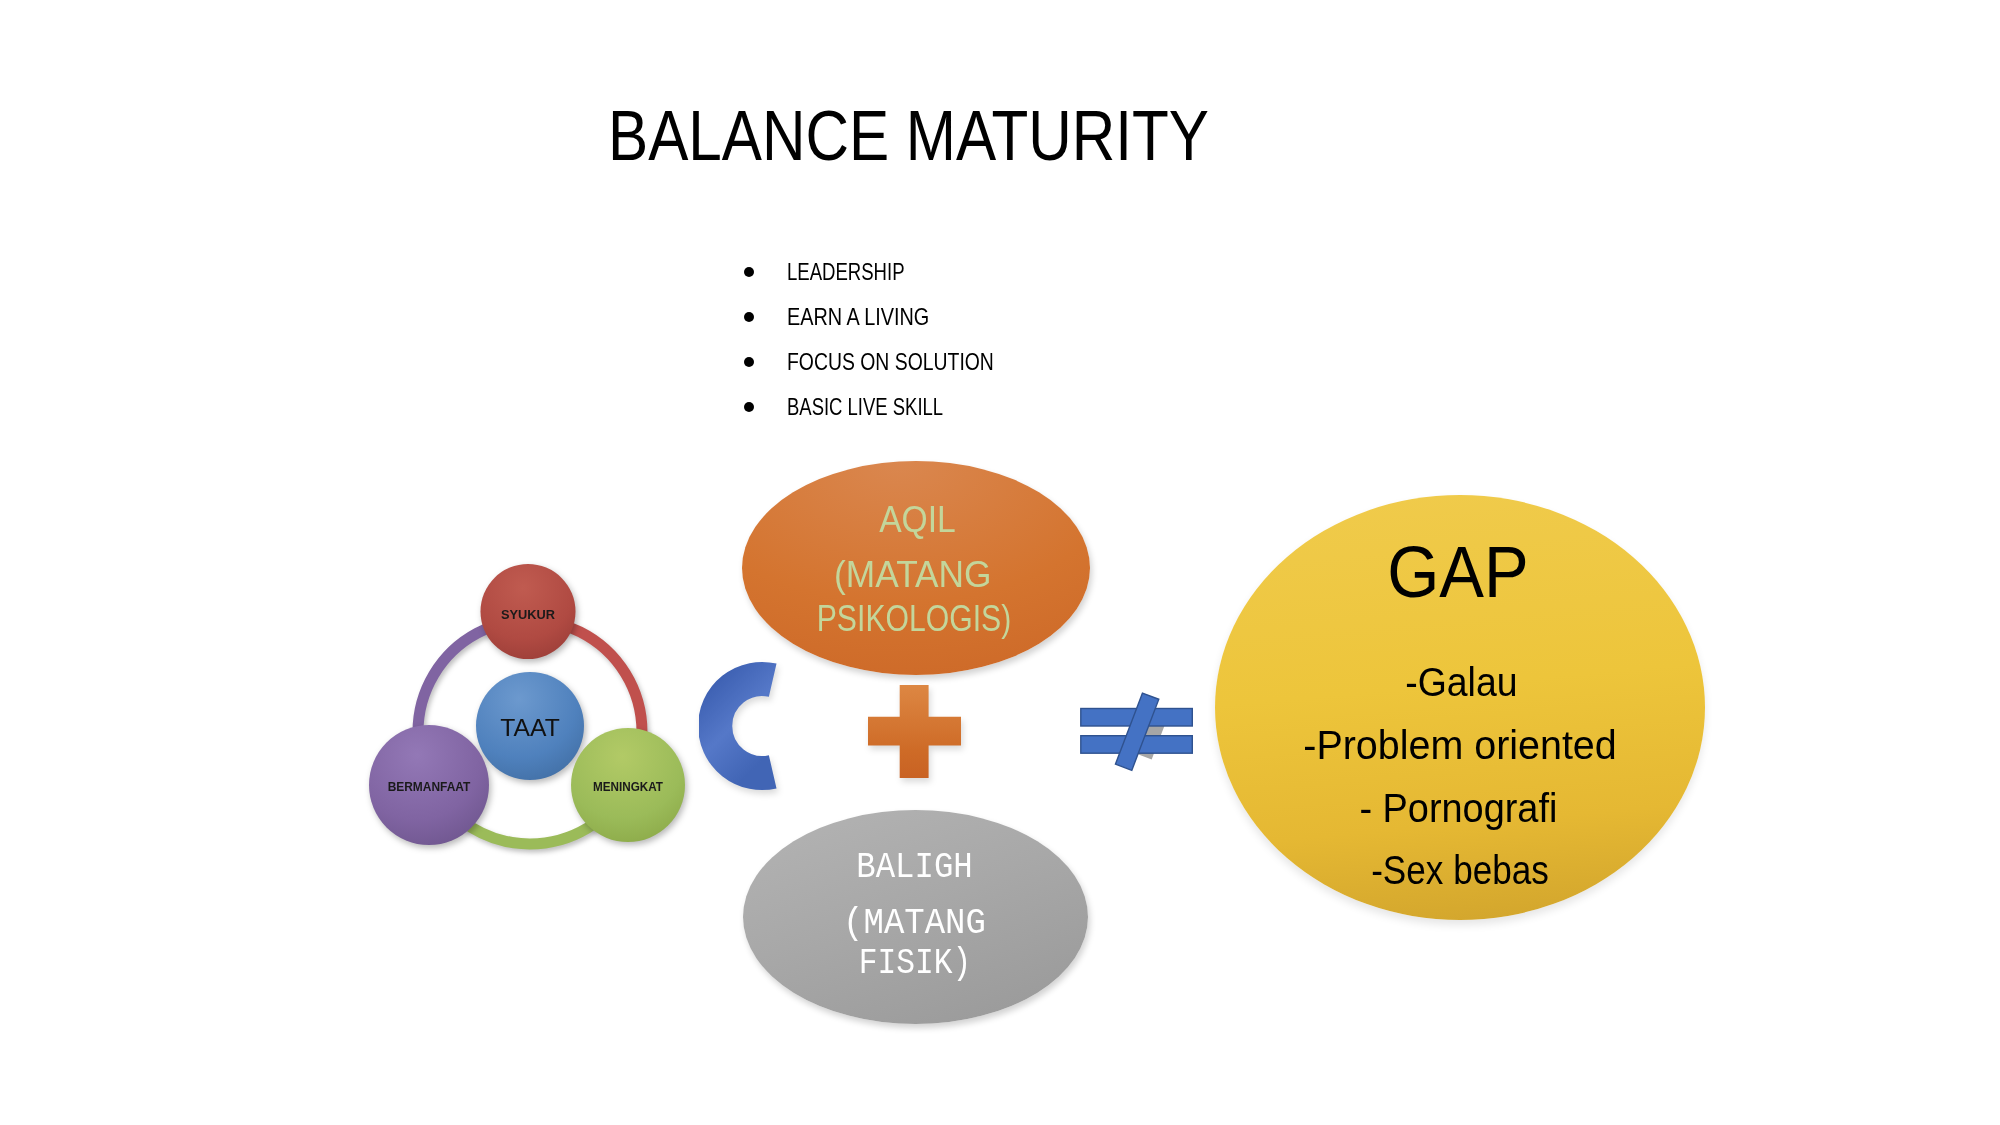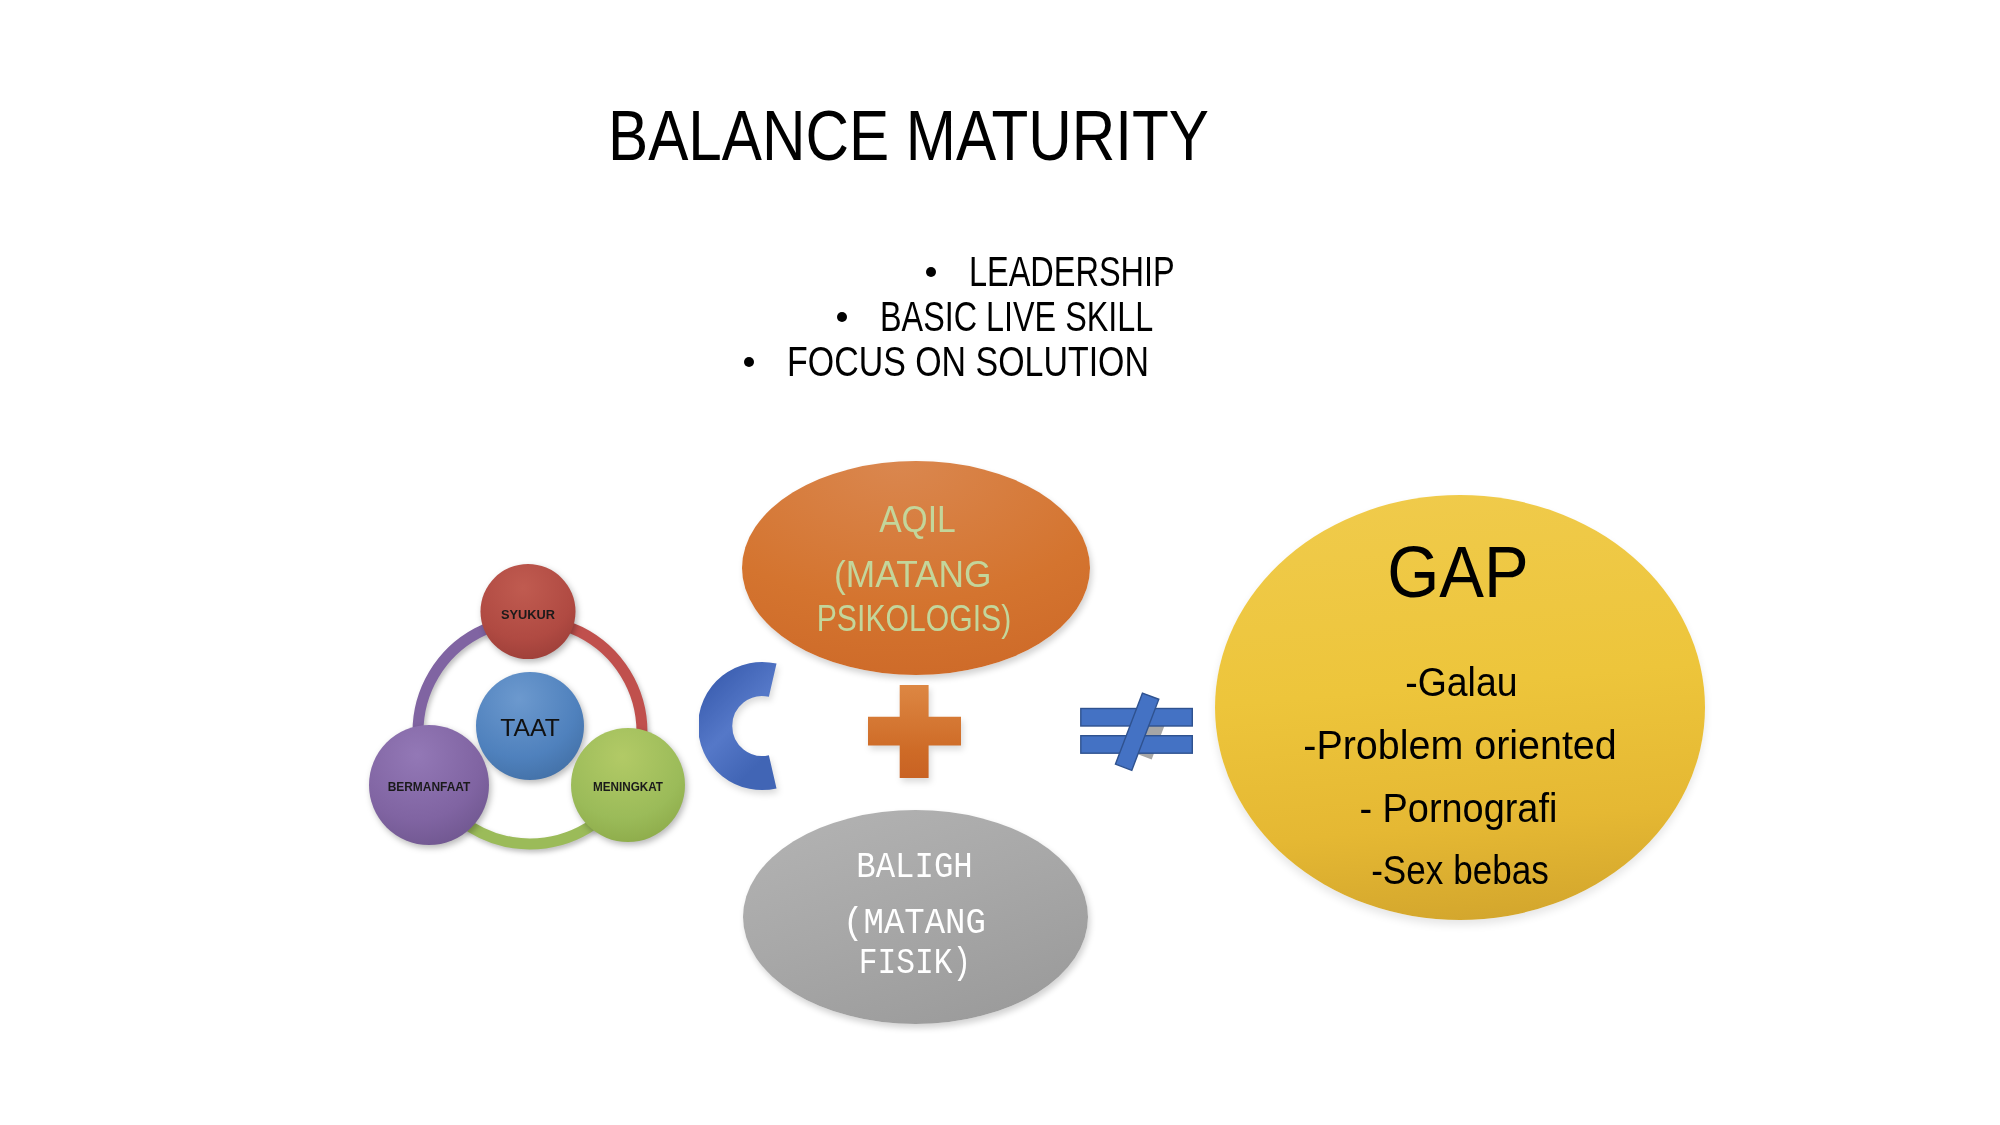--- a/index.html
+++ b/index.html
@@ -1,21 +1,21 @@
 <!DOCTYPE html>
 <html><head>
 <meta charset="utf-8">
 <style>
   html,body{margin:0;padding:0;}
   body{width:2000px;height:1125px;background:#fff;position:relative;overflow:hidden;
        font-family:"Liberation Sans",sans-serif;}
   .abs{position:absolute;}
   .title{left:608px;top:96px;font-size:70px;color:#000;white-space:nowrap;transform:scaleX(0.86);transform-origin:left top;}
   .bullets{left:744px;top:249px;color:#000;}
-  .bline{display:flex;align-items:center;height:45px;font-size:42px;white-space:nowrap;justify-content:flex-end;}
+  .bline{display:flex;align-items:center;height:45px;font-size:24px;white-space:nowrap;}
   .dot{width:10px;height:10px;border-radius:50%;background:#000;margin-right:33px;flex:none;}
   .ell{border-radius:50%;}
   .eline{position:absolute;left:0;width:100%;text-align:center;white-space:nowrap;}
   .orange{left:742px;top:461px;width:348px;height:214px;box-shadow:2px 4px 6px rgba(0,0,0,0.18);
     background:radial-gradient(ellipse 120% 120% at 45% 0%, #DA874F 0%, #D4742F 55%, #CB6626 100%);}
   .orange .eline{color:#C3D69B;font-size:36px;}
   .gray{left:743px;top:810px;width:345px;height:214px;box-shadow:2px 4px 6px rgba(0,0,0,0.18);
     background:linear-gradient(160deg,#B4B4B4 0%,#A8A8A8 45%,#989898 100%);font-family:Liberation Mono, monospace;}
   .gray .eline{color:#fff;font-size:36px;}
   .yellow{left:1215px;top:495px;width:490px;height:425px;
@@ -28,25 +28,29 @@
 <body>
 <div class="abs title">BALANCE MATURITY</div>
 
 <div class="abs bullets">
   <div class="bline">
       <span class="dot"></span>
       <span style="transform:scaleX(0.773);transform-origin:left center;">LEADERSHIP</span>
     </div>
   <div class="bline">
       <span class="dot"></span>
-      <span style="transform:scaleX(0.770);transform-origin:left center;">BASIC LIVE SKILL</span>
+      <span style="transform:scaleX(0.827);transform-origin:left center;">EARN A LIVING</span>
     </div>
   <div class="bline">
       <span class="dot"></span>
       <span style="transform:scaleX(0.808);transform-origin:left center;">FOCUS ON SOLUTION</span>
+    </div>
+  <div class="bline">
+      <span class="dot"></span>
+      <span style="transform:scaleX(0.770);transform-origin:left center;">BASIC LIVE SKILL</span>
     </div>
 </div>
 
 <div class="abs ell orange">
   <div class="eline" style="top:38px;transform:translateX(1.5px) scaleX(0.935);">AQIL</div>
   <div class="eline" style="top:92.5px;transform:translateX(-3.2px) scaleX(0.98);">(MATANG</div>
   <div class="eline" style="top:136.8px;transform:translateX(-2px) scaleX(0.838);">PSIKOLOGIS)</div>
 </div>
 
 <div class="abs ell gray">

